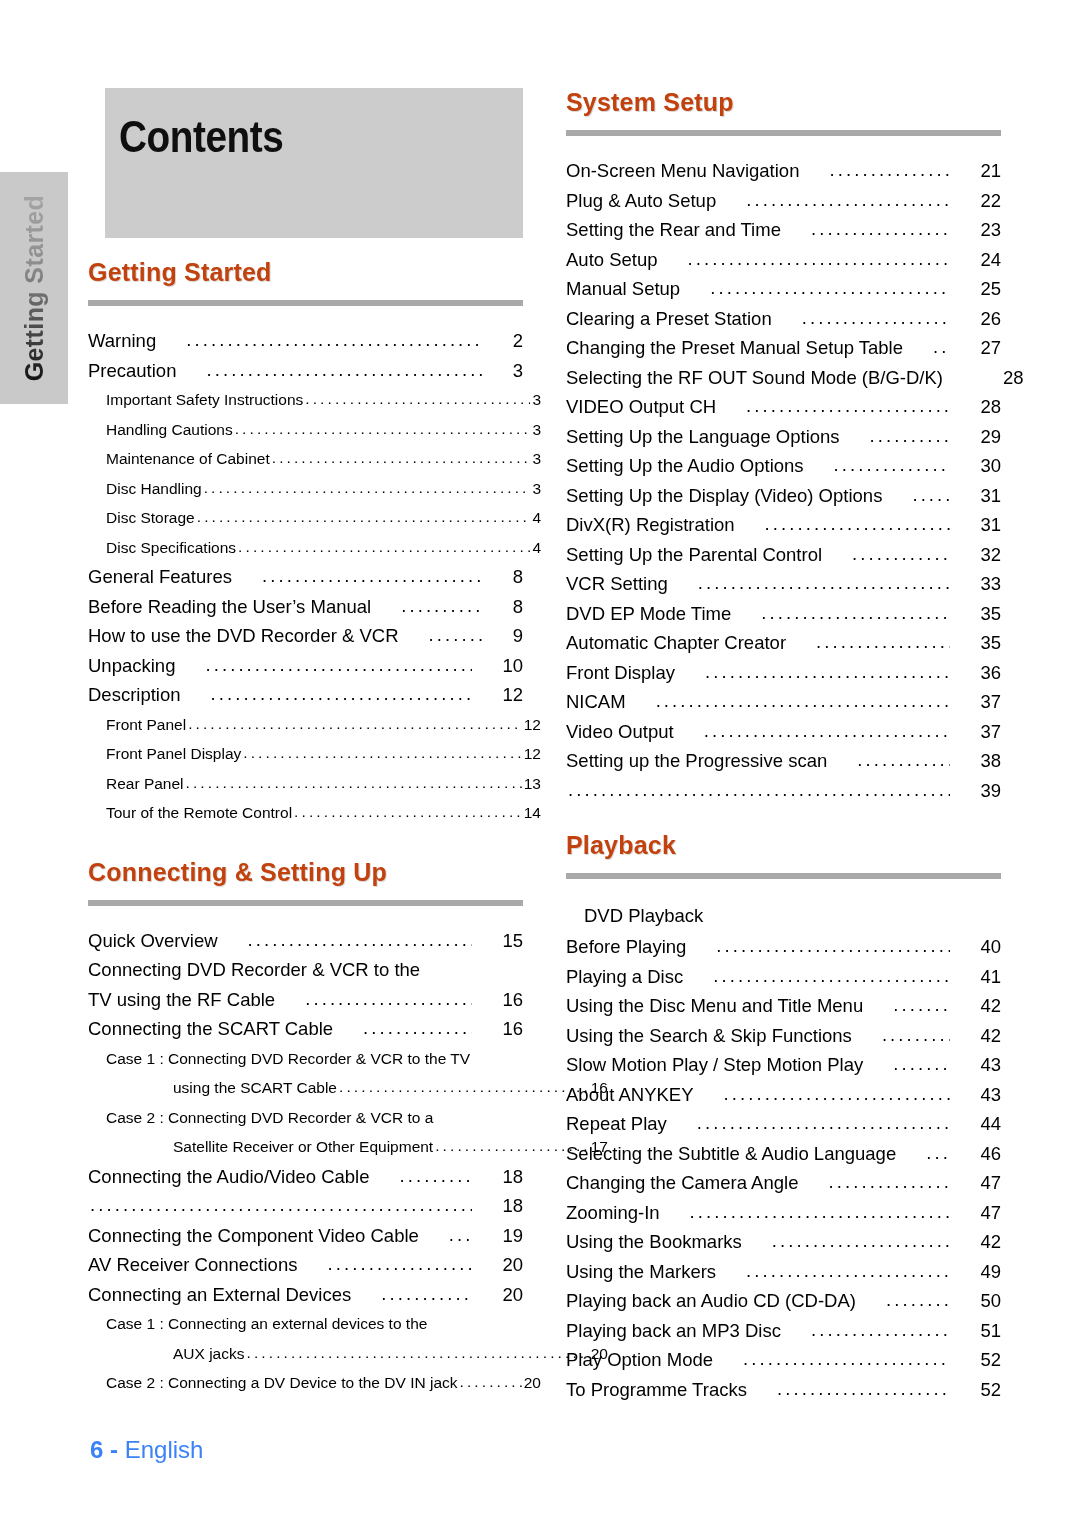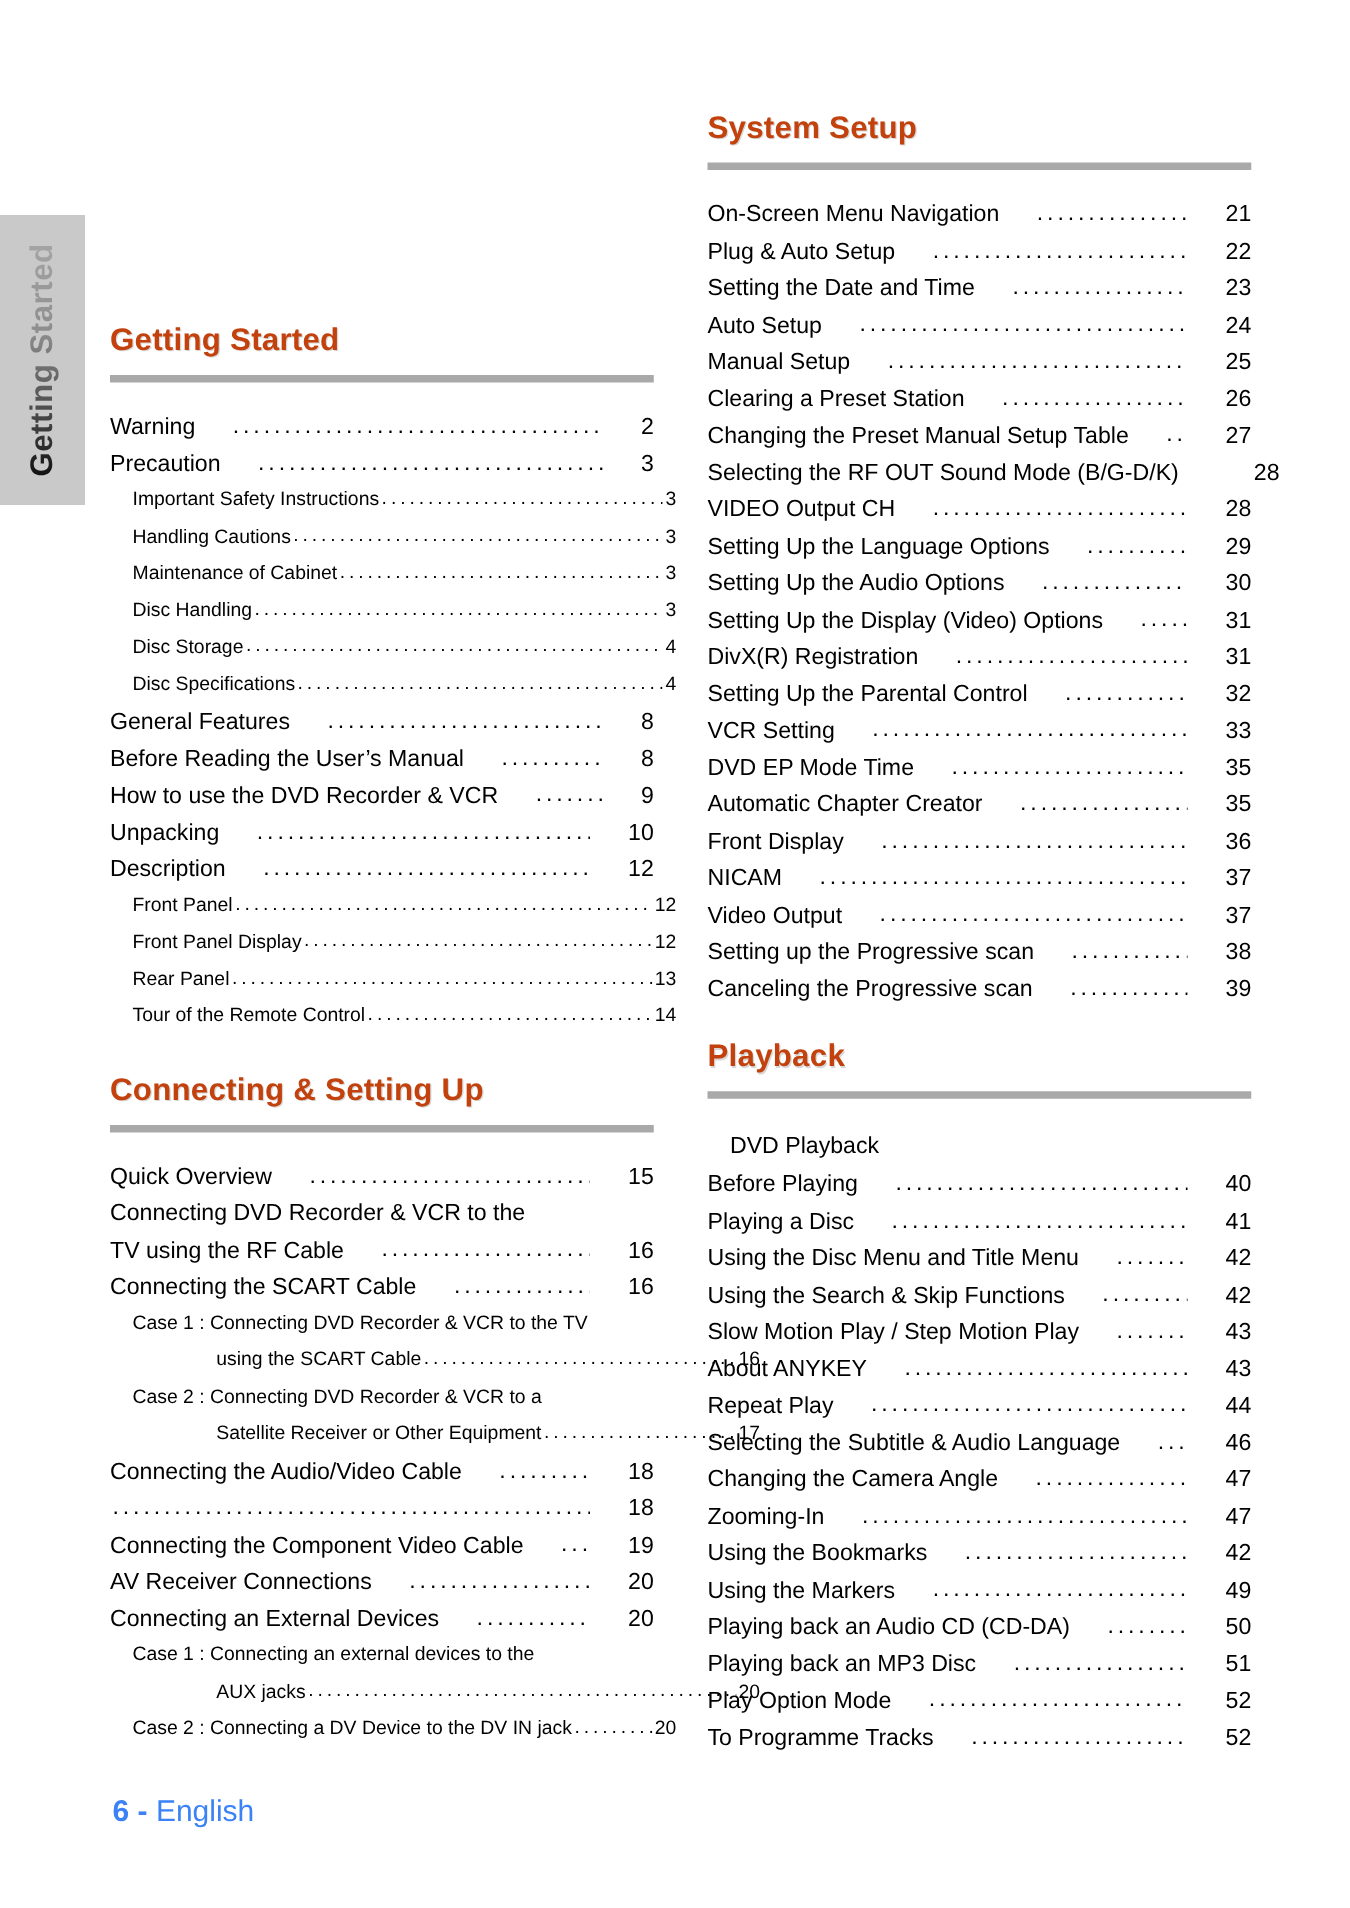--- a/index.html
+++ b/index.html
@@ -154,20 +154,23 @@
 </style>
 </head>
 <body>
 
 <div class="page">
 
   <div class="side-tab">
     <span class="side-tab-label">Getting Started</span>
   </div>
 
+  <div class="contents-banner">
+    <div class="contents-title">Contents</div>
+  </div>
 
   <div class="col col-left">
     <div id="left-sections">
         <div style="margin-top: 170px;">
           <div class="section-head">Getting Started</div>
           <div class="section-rule"></div>
           <div class="toc-list">
             <div class="toc-row lvl1">
               <span class="t">Warning</span>
               <span class="leader">........................................................................................................................</span>
@@ -345,21 +348,21 @@
               <span class="t">On-Screen Menu Navigation</span>
               <span class="leader">........................................................................................................................</span>
               <span class="pg">21</span>
             </div>
             <div class="toc-row lvl1">
               <span class="t">Plug &amp; Auto Setup</span>
               <span class="leader">........................................................................................................................</span>
               <span class="pg">22</span>
             </div>
             <div class="toc-row lvl1">
-              <span class="t">Setting the Date and Time</span>
+              <span class="t">Setting the Rear and Time</span>
               <span class="leader">........................................................................................................................</span>
               <span class="pg">23</span>
             </div>
             <div class="toc-row lvl1">
               <span class="t">Auto Setup</span>
               <span class="leader">........................................................................................................................</span>
               <span class="pg">24</span>
             </div>
             <div class="toc-row lvl1">
               <span class="t">Manual Setup</span>
@@ -440,21 +443,20 @@
               <span class="t">Video Output</span>
               <span class="leader">........................................................................................................................</span>
               <span class="pg">37</span>
             </div>
             <div class="toc-row lvl1">
               <span class="t">Setting up the Progressive scan</span>
               <span class="leader">........................................................................................................................</span>
               <span class="pg">38</span>
             </div>
             <div class="toc-row lvl1">
-              <span class="t">Canceling the Progressive scan</span>
               <span class="leader">........................................................................................................................</span>
               <span class="pg">39</span>
             </div>
           </div>
         </div>
         <div style="margin-top: 26px;">
           <div class="section-head">Playback</div>
           <div class="section-rule"></div>
           <div class="sublabel">DVD Playback</div>
           <div class="toc-list">

